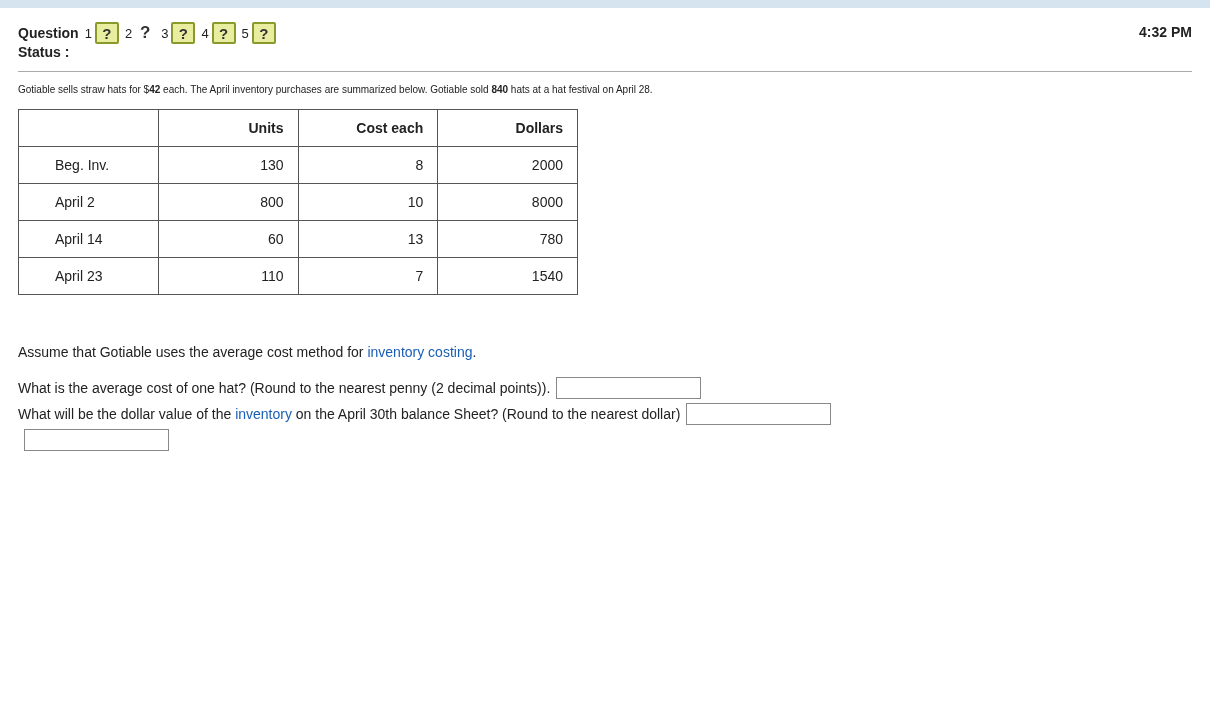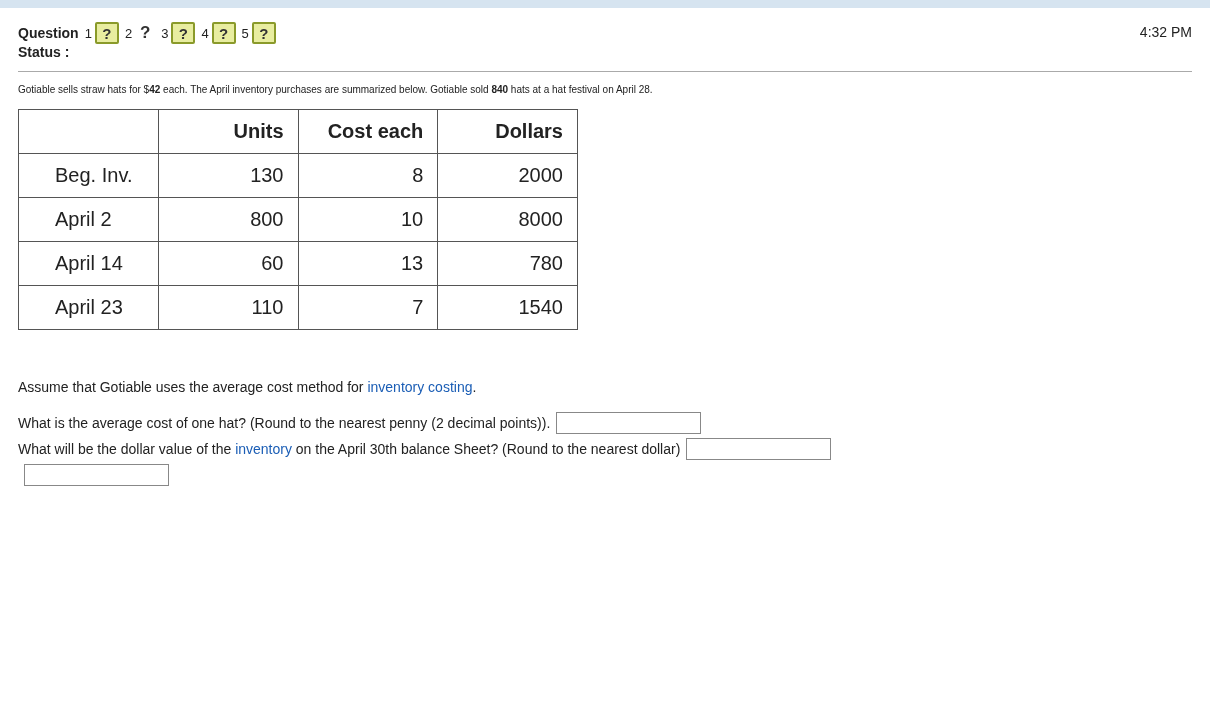--- a/index.html
+++ b/index.html
@@ -67,21 +67,21 @@
       justify-content: center;
       width: 20px;
       height: 22px;
       font-weight: bold;
       font-size: 17px;
       margin-right: 4px;
       color: #333;
     }
     .time {
       font-size: 14px;
-      font-weight: normal;
+      font-weight: bold;
       color: #222;
       margin-top: 4px;
     }
     .divider {
       border: none;
       border-top: 1px solid #aaa;
       margin: 6px 0 10px 0;
     }
     .intro-text {
       font-size: 10px;
@@ -93,21 +93,21 @@
     }
     .inventory-table {
       border-collapse: collapse;
       width: 560px;
       margin-bottom: 18px;
     }
     .inventory-table th, .inventory-table td {
       border: 1px solid #555;
       padding: 10px 14px;
       text-align: right;
-      font-size: 20px;
+      font-size: 14px;
     }
     .inventory-table th {
       font-weight: bold;
       text-align: right;
       background: #fff;
       vertical-align: middle;
     }
     .inventory-table td.label-cell {
       text-align: left;
       font-weight: normal;

